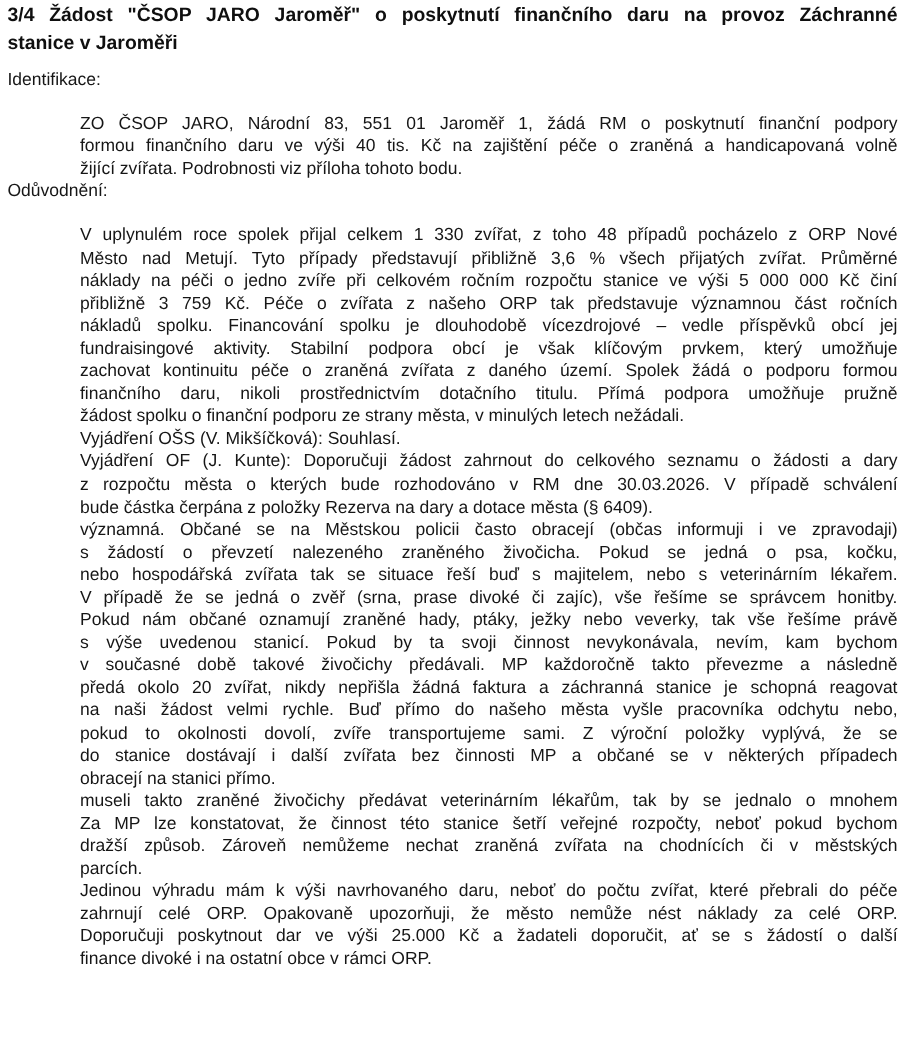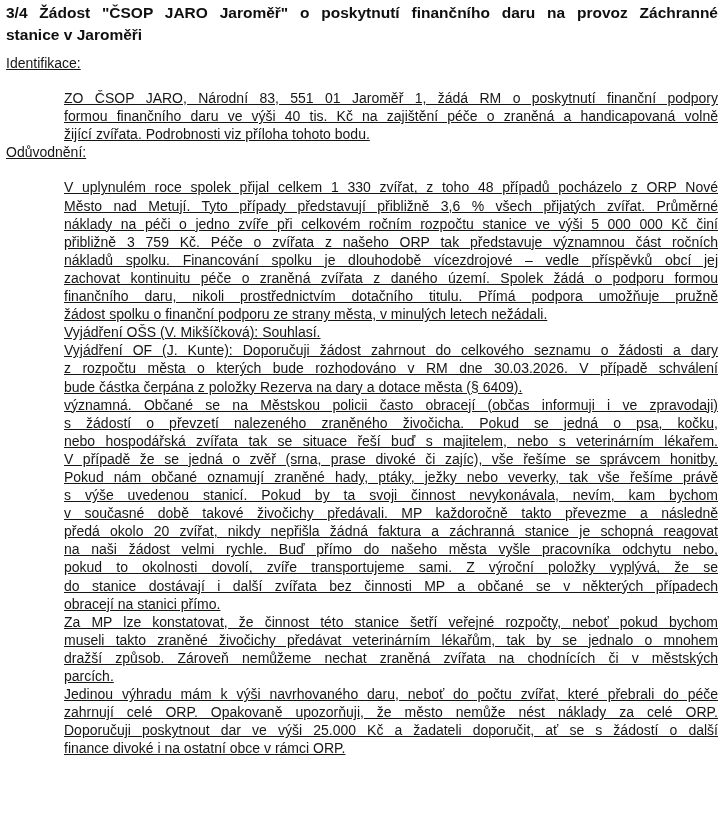--- a/index.html
+++ b/index.html
@@ -28,21 +28,20 @@
     color: #0f0f0f;
   }
   
   .label {
     font-size: 14px;
     line-height: 18.1px;
     margin: 0 0 17px 0;
   }
   .section {
     margin: 0;
-    text-decoration: underline;
   }
   
   .body-lines {
     padding-left: 58px;
   }
   .para {
     margin: 0;
   }
   .bline {
     font-size: 14px;
@@ -75,20 +74,21 @@
       </div>
       <div class="section">
         <div class="label">Odůvodnění:</div>
         <div class="body-lines">
           <div class="para">
             <div class="bline stretch">V uplynulém roce spolek přijal celkem 1 330 zvířat, z toho 48 případů pocházelo z ORP Nové</div>
             <div class="bline stretch">Město nad Metují. Tyto případy představují přibližně 3,6 % všech přijatých zvířat. Průměrné</div>
             <div class="bline stretch">náklady na péči o jedno zvíře při celkovém ročním rozpočtu stanice ve výši 5 000 000 Kč činí</div>
             <div class="bline stretch">přibližně 3 759 Kč. Péče o zvířata z našeho ORP tak představuje významnou část ročních</div>
             <div class="bline stretch">nákladů spolku. Financování spolku je dlouhodobě vícezdrojové – vedle příspěvků obcí jej</div>
+            <div class="bline stretch">fundraisingové aktivity. Stabilní podpora obcí je však klíčovým prvkem, který umožňuje</div>
             <div class="bline stretch">zachovat kontinuitu péče o zraněná zvířata z daného území. Spolek žádá o podporu formou</div>
             <div class="bline stretch">finančního daru, nikoli prostřednictvím dotačního titulu. Přímá podpora umožňuje pružně</div>
             <div class="bline">žádost spolku o finanční podporu ze strany města, v minulých letech nežádali.</div>
           </div>
           <div class="para">
             <div class="bline">Vyjádření OŠS (V. Mikšíčková): Souhlasí.</div>
           </div>
           <div class="para">
             <div class="bline stretch">Vyjádření OF (J. Kunte): Doporučuji žádost zahrnout do celkového seznamu o žádosti a dary</div>
             <div class="bline stretch">z rozpočtu města o kterých bude rozhodováno v RM dne 30.03.2026. V případě schválení</div>
@@ -102,22 +102,22 @@
             <div class="bline stretch">Pokud nám občané oznamují zraněné hady, ptáky, ježky nebo veverky, tak vše řešíme právě</div>
             <div class="bline stretch">s výše uvedenou stanicí. Pokud by ta svoji činnost nevykonávala, nevím, kam bychom</div>
             <div class="bline stretch">v současné době takové živočichy předávali. MP každoročně takto převezme a následně</div>
             <div class="bline stretch">předá okolo 20 zvířat, nikdy nepřišla žádná faktura a záchranná stanice je schopná reagovat</div>
             <div class="bline stretch">na naši žádost velmi rychle. Buď přímo do našeho města vyšle pracovníka odchytu nebo,</div>
             <div class="bline stretch">pokud to okolnosti dovolí, zvíře transportujeme sami. Z výroční položky vyplývá, že se</div>
             <div class="bline stretch">do stanice dostávají i další zvířata bez činnosti MP a občané se v některých případech</div>
             <div class="bline">obracejí na stanici přímo.</div>
           </div>
           <div class="para">
+            <div class="bline stretch">museli takto zraněné živočichy předávat veterinárním lékařům, tak by se jednalo o mnohem</div>
             <div class="bline stretch">Za MP lze konstatovat, že činnost této stanice šetří veřejné rozpočty, neboť pokud bychom</div>
-            <div class="bline stretch">museli takto zraněné živočichy předávat veterinárním lékařům, tak by se jednalo o mnohem</div>
             <div class="bline stretch">dražší způsob. Zároveň nemůžeme nechat zraněná zvířata na chodnících či v městských</div>
             <div class="bline">parcích.</div>
           </div>
           <div class="para">
             <div class="bline stretch">Jedinou výhradu mám k výši navrhovaného daru, neboť do počtu zvířat, které přebrali do péče</div>
             <div class="bline stretch">zahrnují celé ORP. Opakovaně upozorňuji, že město nemůže nést náklady za celé ORP.</div>
             <div class="bline stretch">Doporučuji poskytnout dar ve výši 25.000 Kč a žadateli doporučit, ať se s žádostí o další</div>
             <div class="bline">finance divoké i na ostatní obce v rámci ORP.</div>
           </div>
         </div>

